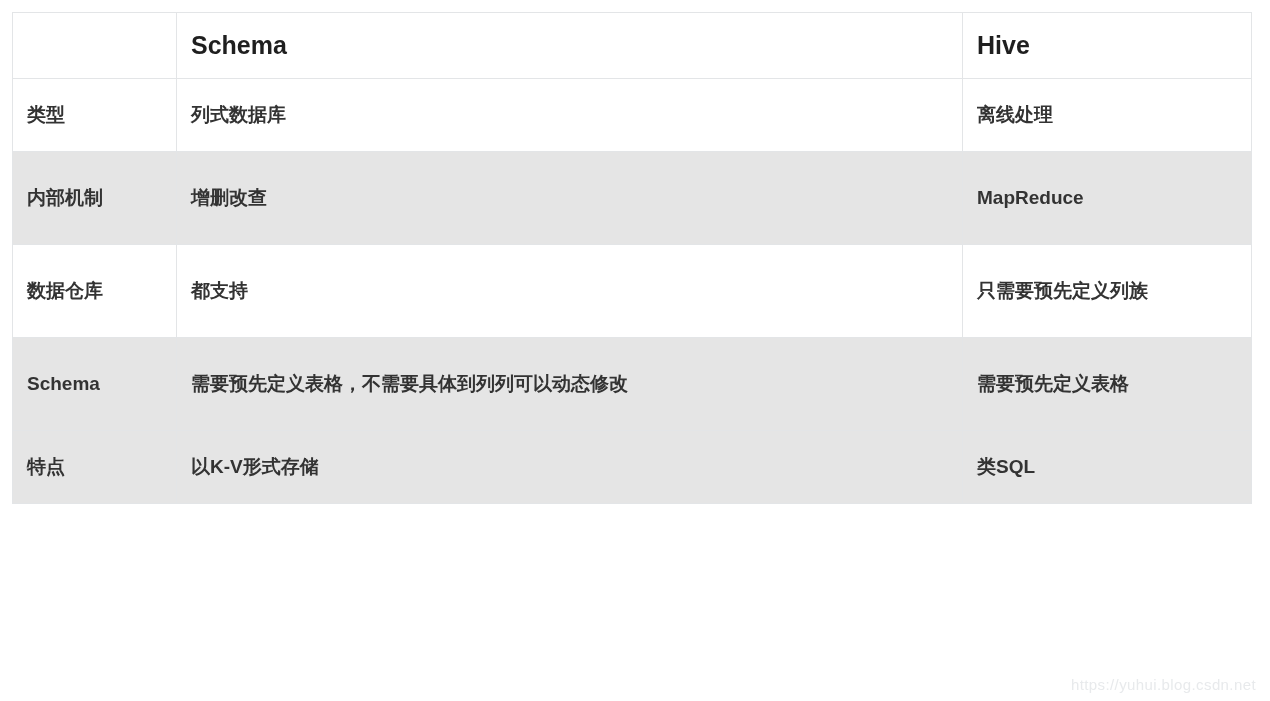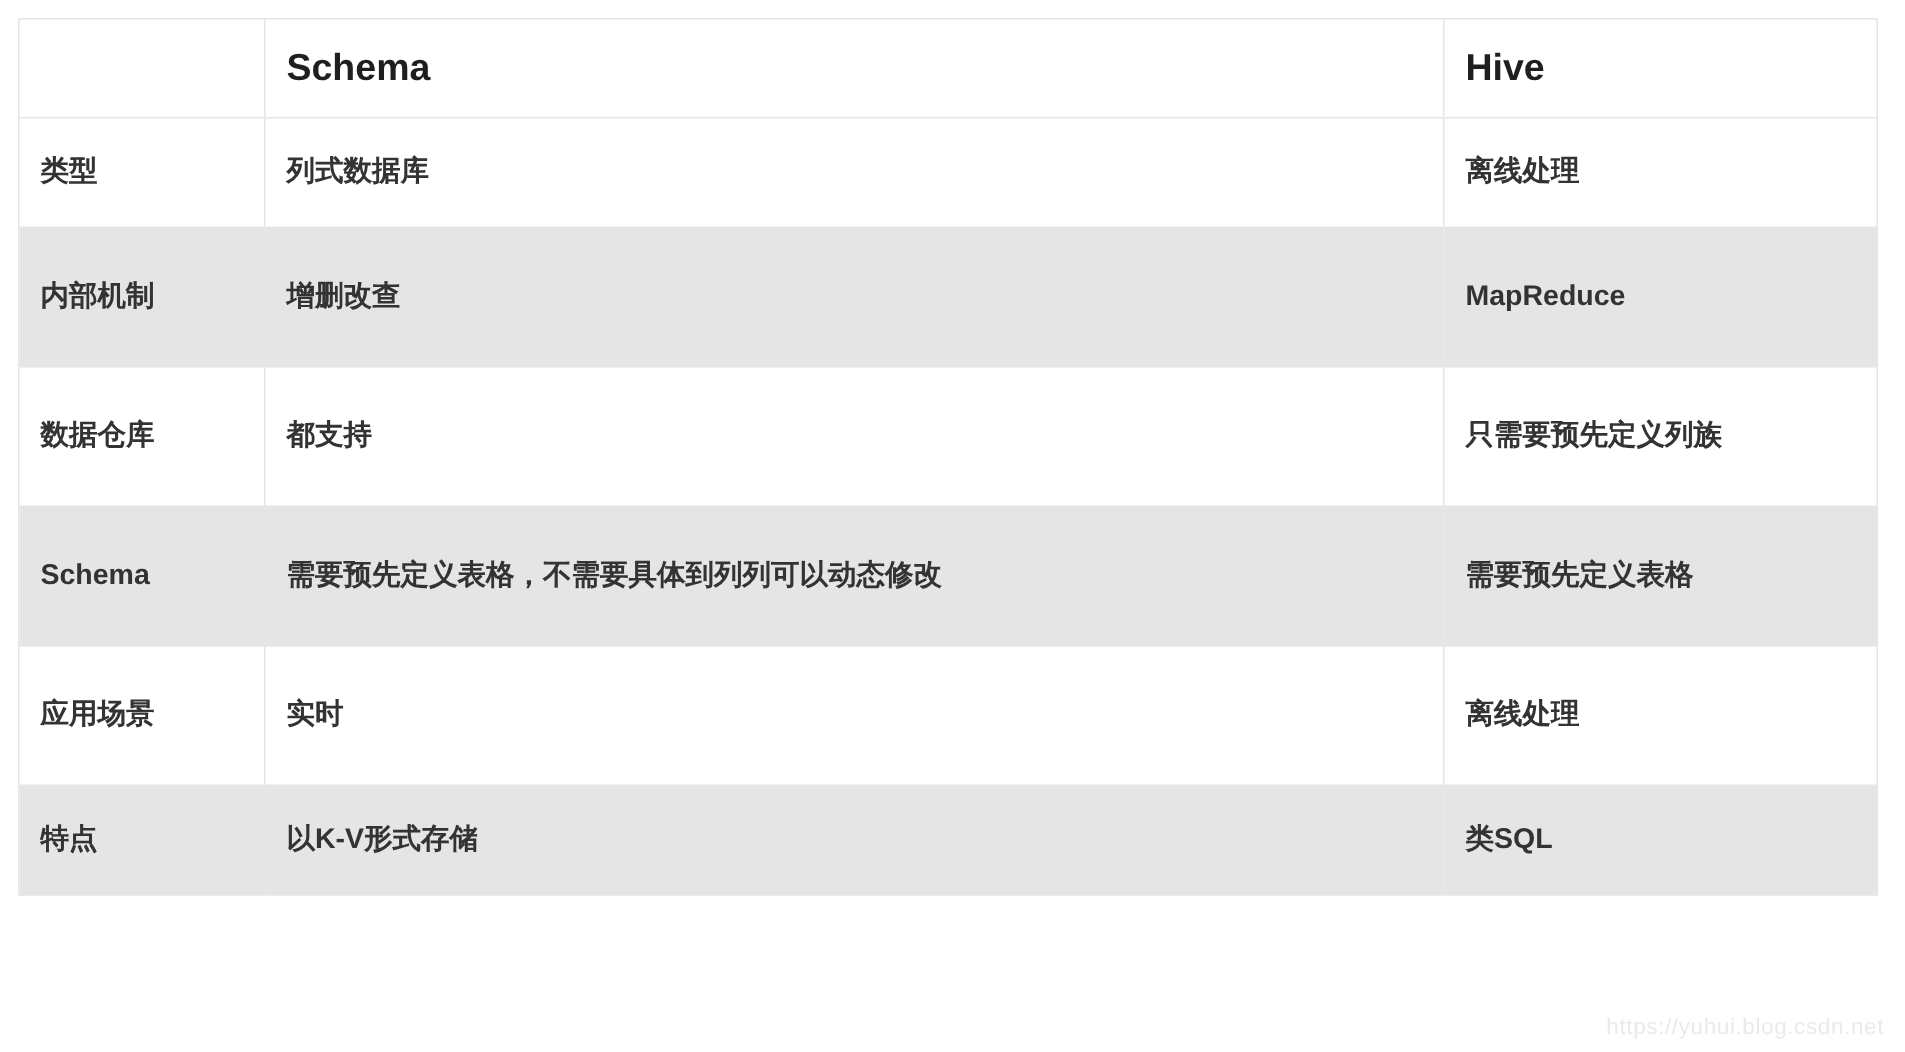--- a/index.html
+++ b/index.html
@@ -127,25 +127,20 @@
         <td>都支持</td>
         <td>只需要预先定义列族</td>
       </tr>
 
       <tr class="row-even row-h-2">
         <td class="cell-label">Schema</td>
         <td>需要预先定义表格，不需要具体到列列可以动态修改</td>
         <td>需要预先定义表格</td>
       </tr>
 
-      <tr class="row-odd row-h-2">
-        <td class="cell-label">应用场景</td>
-        <td>实时</td>
-        <td>离线处理</td>
-      </tr>
 
       <tr class="row-even row-h-1">
         <td class="cell-label">特点</td>
         <td>以K-V形式存储</td>
         <td>类SQL</td>
       </tr>
 
     </tbody>
   </table>
 

